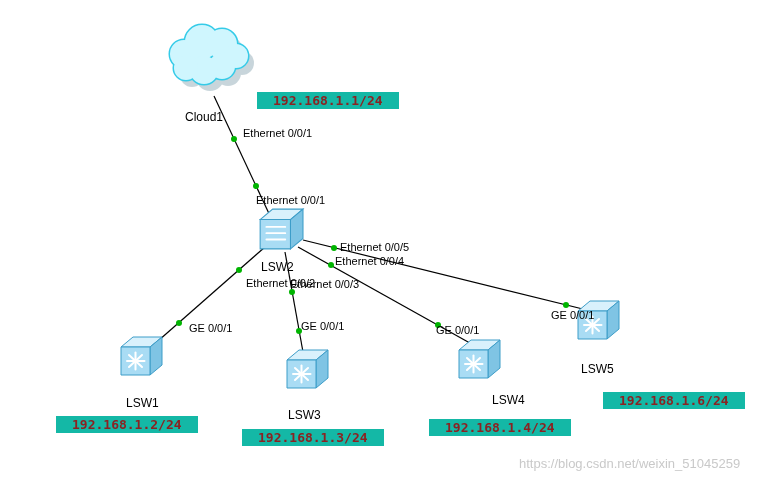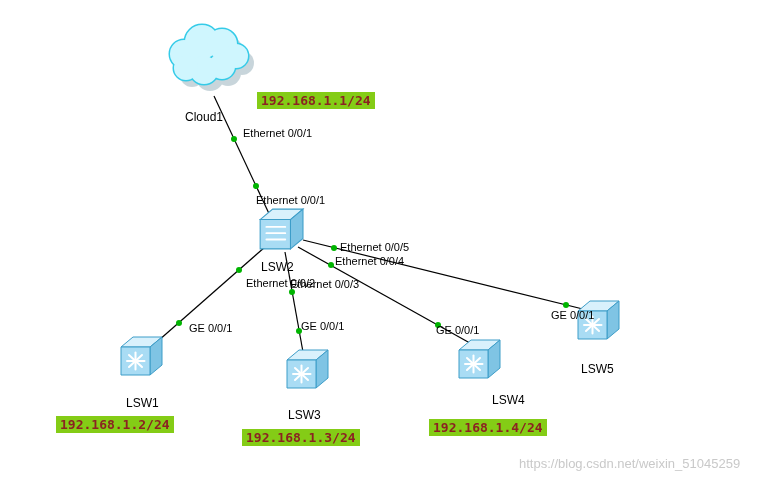--- a/index.html
+++ b/index.html
@@ -18,22 +18,22 @@
     white-space:nowrap;
   }
   .port-label{
     position:absolute;z-index:3;
     font:11px "Liberation Sans",sans-serif;color:#000;
     white-space:nowrap;
   }
   .ip-note{
     position:absolute;z-index:4;
     font:bold 13px "DejaVu Sans Mono",monospace;
-    color:#8B2222;background:#84cc16;
-    padding:1px 4px;white-space:nowrap;
+    color:#8B2222;background:#14b8a6;
+    padding:1px 16px;white-space:nowrap;
   }
   .watermark{
     position:absolute;z-index:5;
     font:13px "Liberation Sans",sans-serif;
     color:#C9C9C9;white-space:nowrap;
   }
 </style>
 </head>
 <body>
 
@@ -162,16 +162,17 @@
   <div class="port-label" style="left:290px;top:278px;">Ethernet 0/0/3</div>
   <div class="port-label" style="left:189px;top:322px;">GE 0/0/1</div>
   <div class="port-label" style="left:301px;top:320px;">GE 0/0/1</div>
   <div class="port-label" style="left:436px;top:324px;">GE 0/0/1</div>
   <div class="port-label" style="left:551px;top:309px;">GE 0/0/1</div>
 
   <div class="ip-note" style="left:257px;top:92px;">192.168.1.1/24</div>
   <div class="ip-note" style="left:56px;top:416px;">192.168.1.2/24</div>
   <div class="ip-note" style="left:242px;top:429px;">192.168.1.3/24</div>
   <div class="ip-note" style="left:429px;top:419px;">192.168.1.4/24</div>
+  <div class="ip-note" style="left:603px;top:392px;">192.168.1.6/24</div>
 
   <div class="watermark" style="left:519px;top:456px;">https://blog.csdn.net/weixin_51045259</div>
 
 </div>
 
 </body></html>

